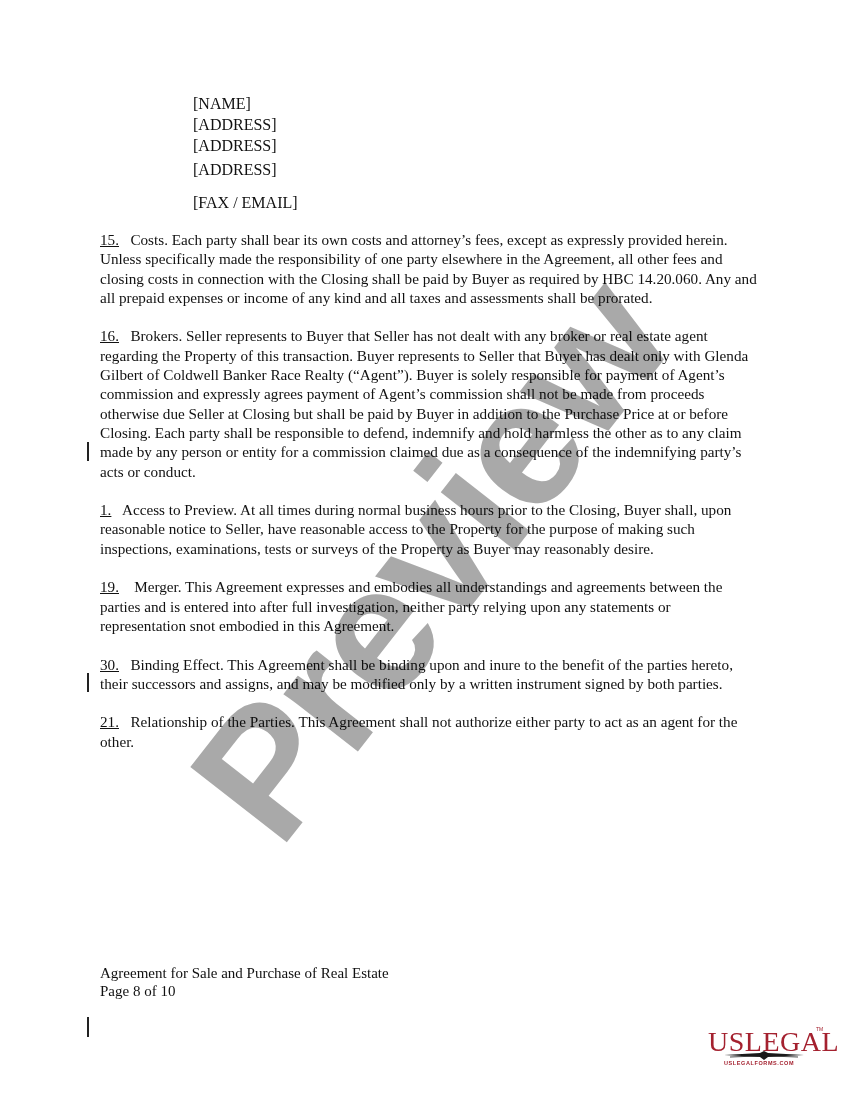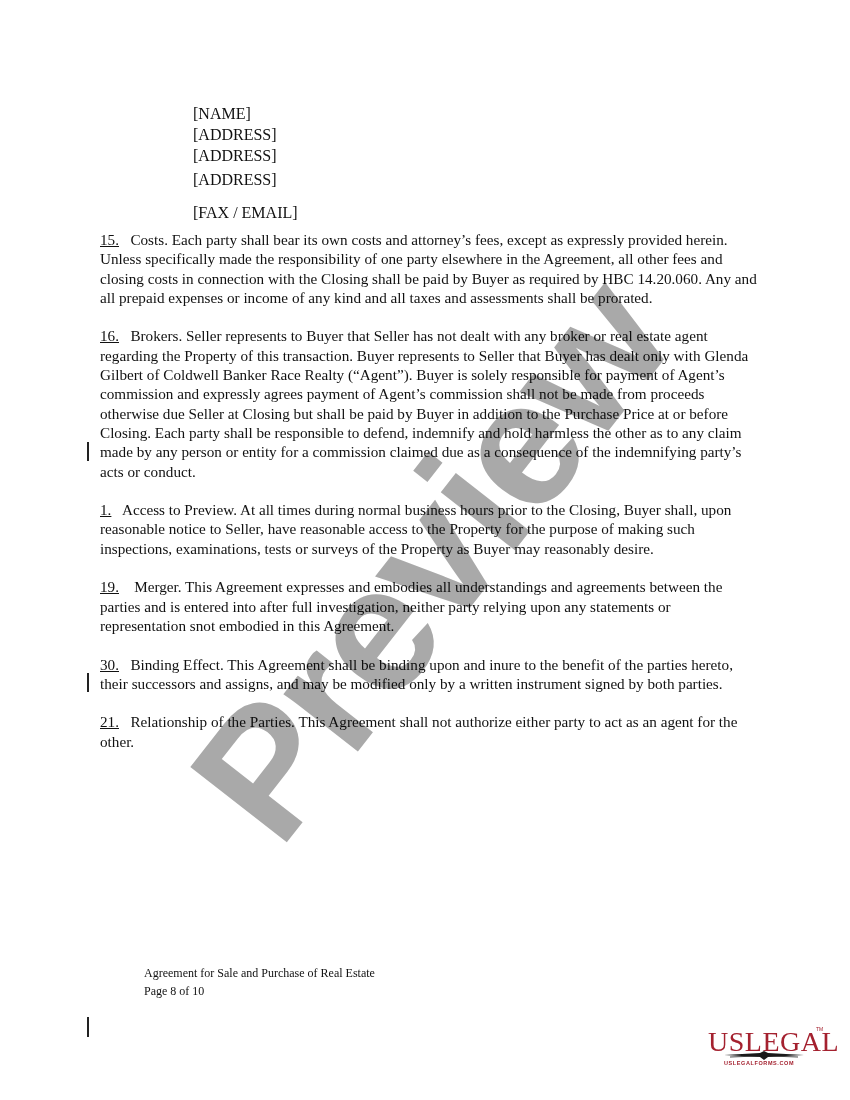--- a/index.html
+++ b/index.html
@@ -3,29 +3,29 @@
   <meta charset="utf-8">
   <style>
     html, body { margin: 0; padding: 0; }
     body {
       width: 850px; height: 1100px; background: #ffffff;
       position: relative; overflow: hidden;
       font-family: "Liberation Serif", "DejaVu Serif", serif;
       color: #111;
     }
     .page { position: absolute; left: 0; top: 0; width: 850px; height: 1100px; }
-    .addr { position: absolute; left: 193px; top: 103px; font-size: 16px; line-height: 21px; }
+    .addr { position: absolute; left: 193px; top: 93px; font-size: 16px; line-height: 21px; }
     .addr div { height: 21px; }
     .addr div:nth-child(4) { margin-top: 3px; }
     .addr div:nth-child(5) { margin-top: 12px; }
     .body-text { position: absolute; left: 100px; top: 230px; width: 660px; font-size: 15.2px; line-height: 19.3px; }
     .para { margin: 0 0 19.3px 0; }
     .para .num { display: inline-block; text-decoration: underline; }
     .para .heading { }
-    .footer { position: absolute; left: 100px; top: 964px; font-size: 12px; line-height: 18px; margin-left: 44px; }
+    .footer { position: absolute; left: 100px; top: 964px; font-size: 15px; line-height: 18px; }
     .cursor-mark { position: absolute; left: 87px; width: 2px; background: #222; }
     .watermark {
       position: absolute; left: 70px; top: 470px; width: 720px; height: 180px;
       font-family: "Liberation Sans", "DejaVu Sans", sans-serif; font-weight: bold;
       font-size: 178px; line-height: 180px; color: rgba(150,150,150,0.82);
       transform: rotate(-52deg); transform-origin: 50% 50%;
       text-align: center; letter-spacing: -4px; pointer-events: none;
       mix-blend-mode: multiply;
     }
     .logo { position: absolute; left: 706px; top: 1024px; width: 118px; height: 44px; }

